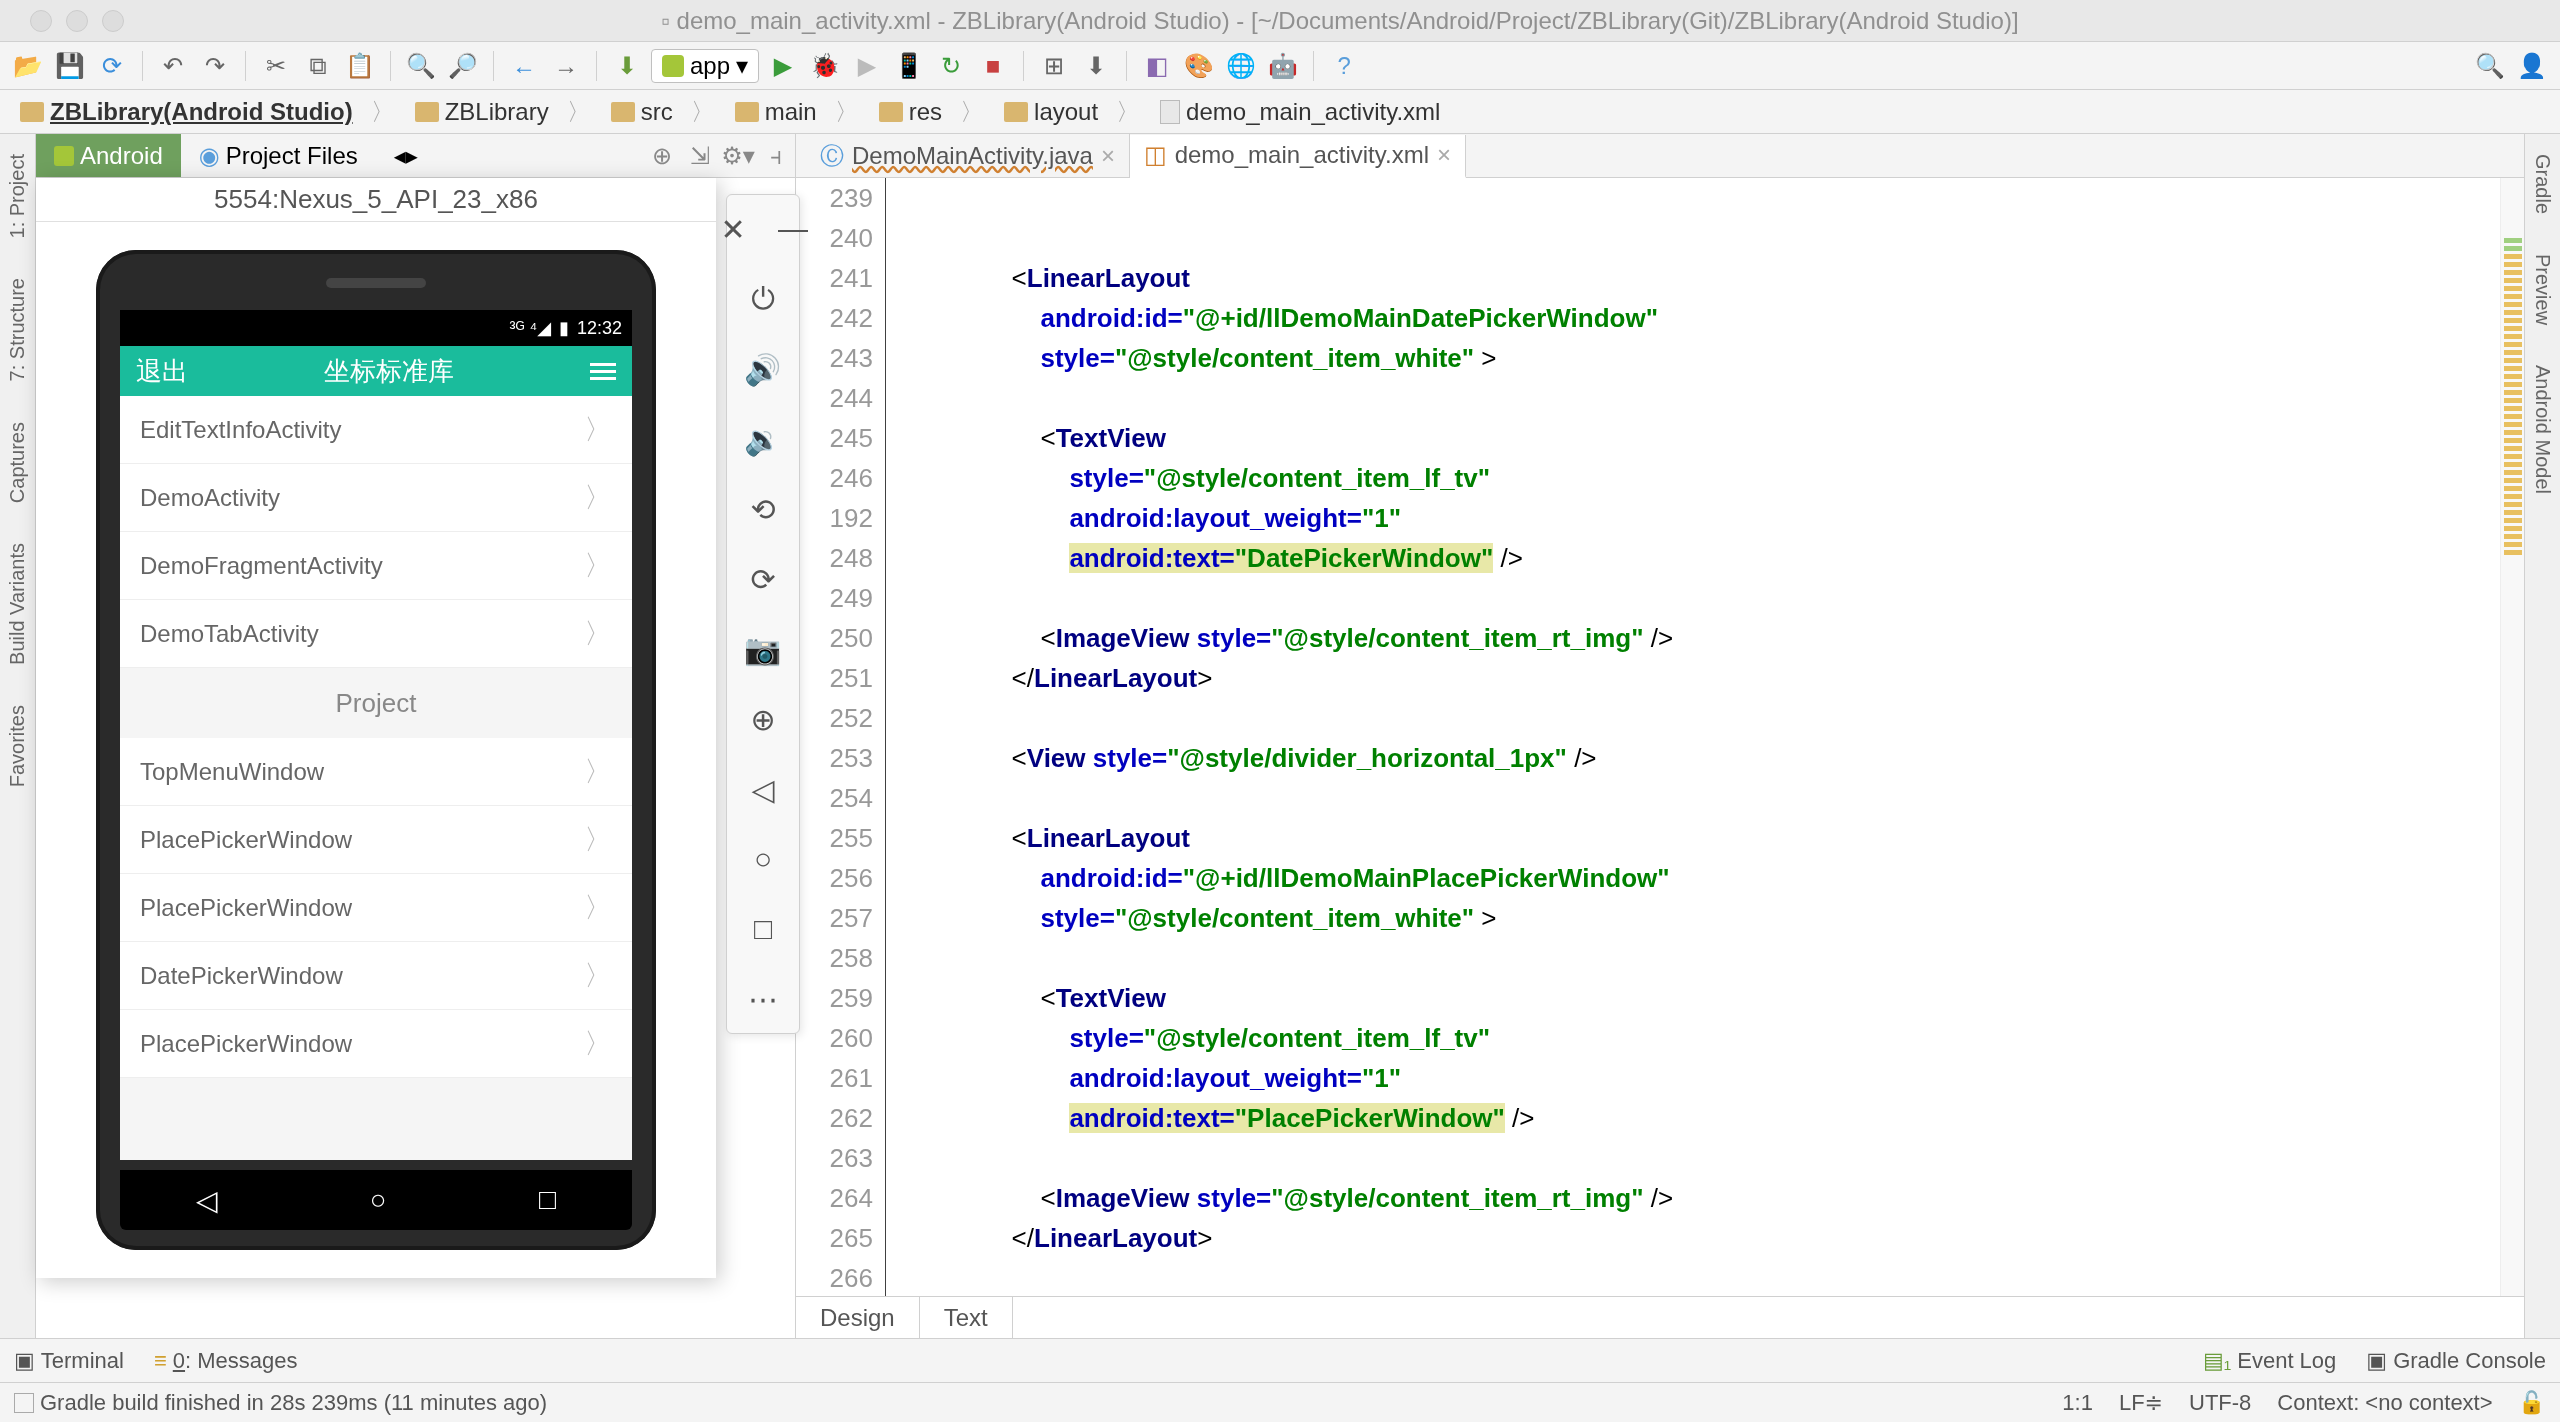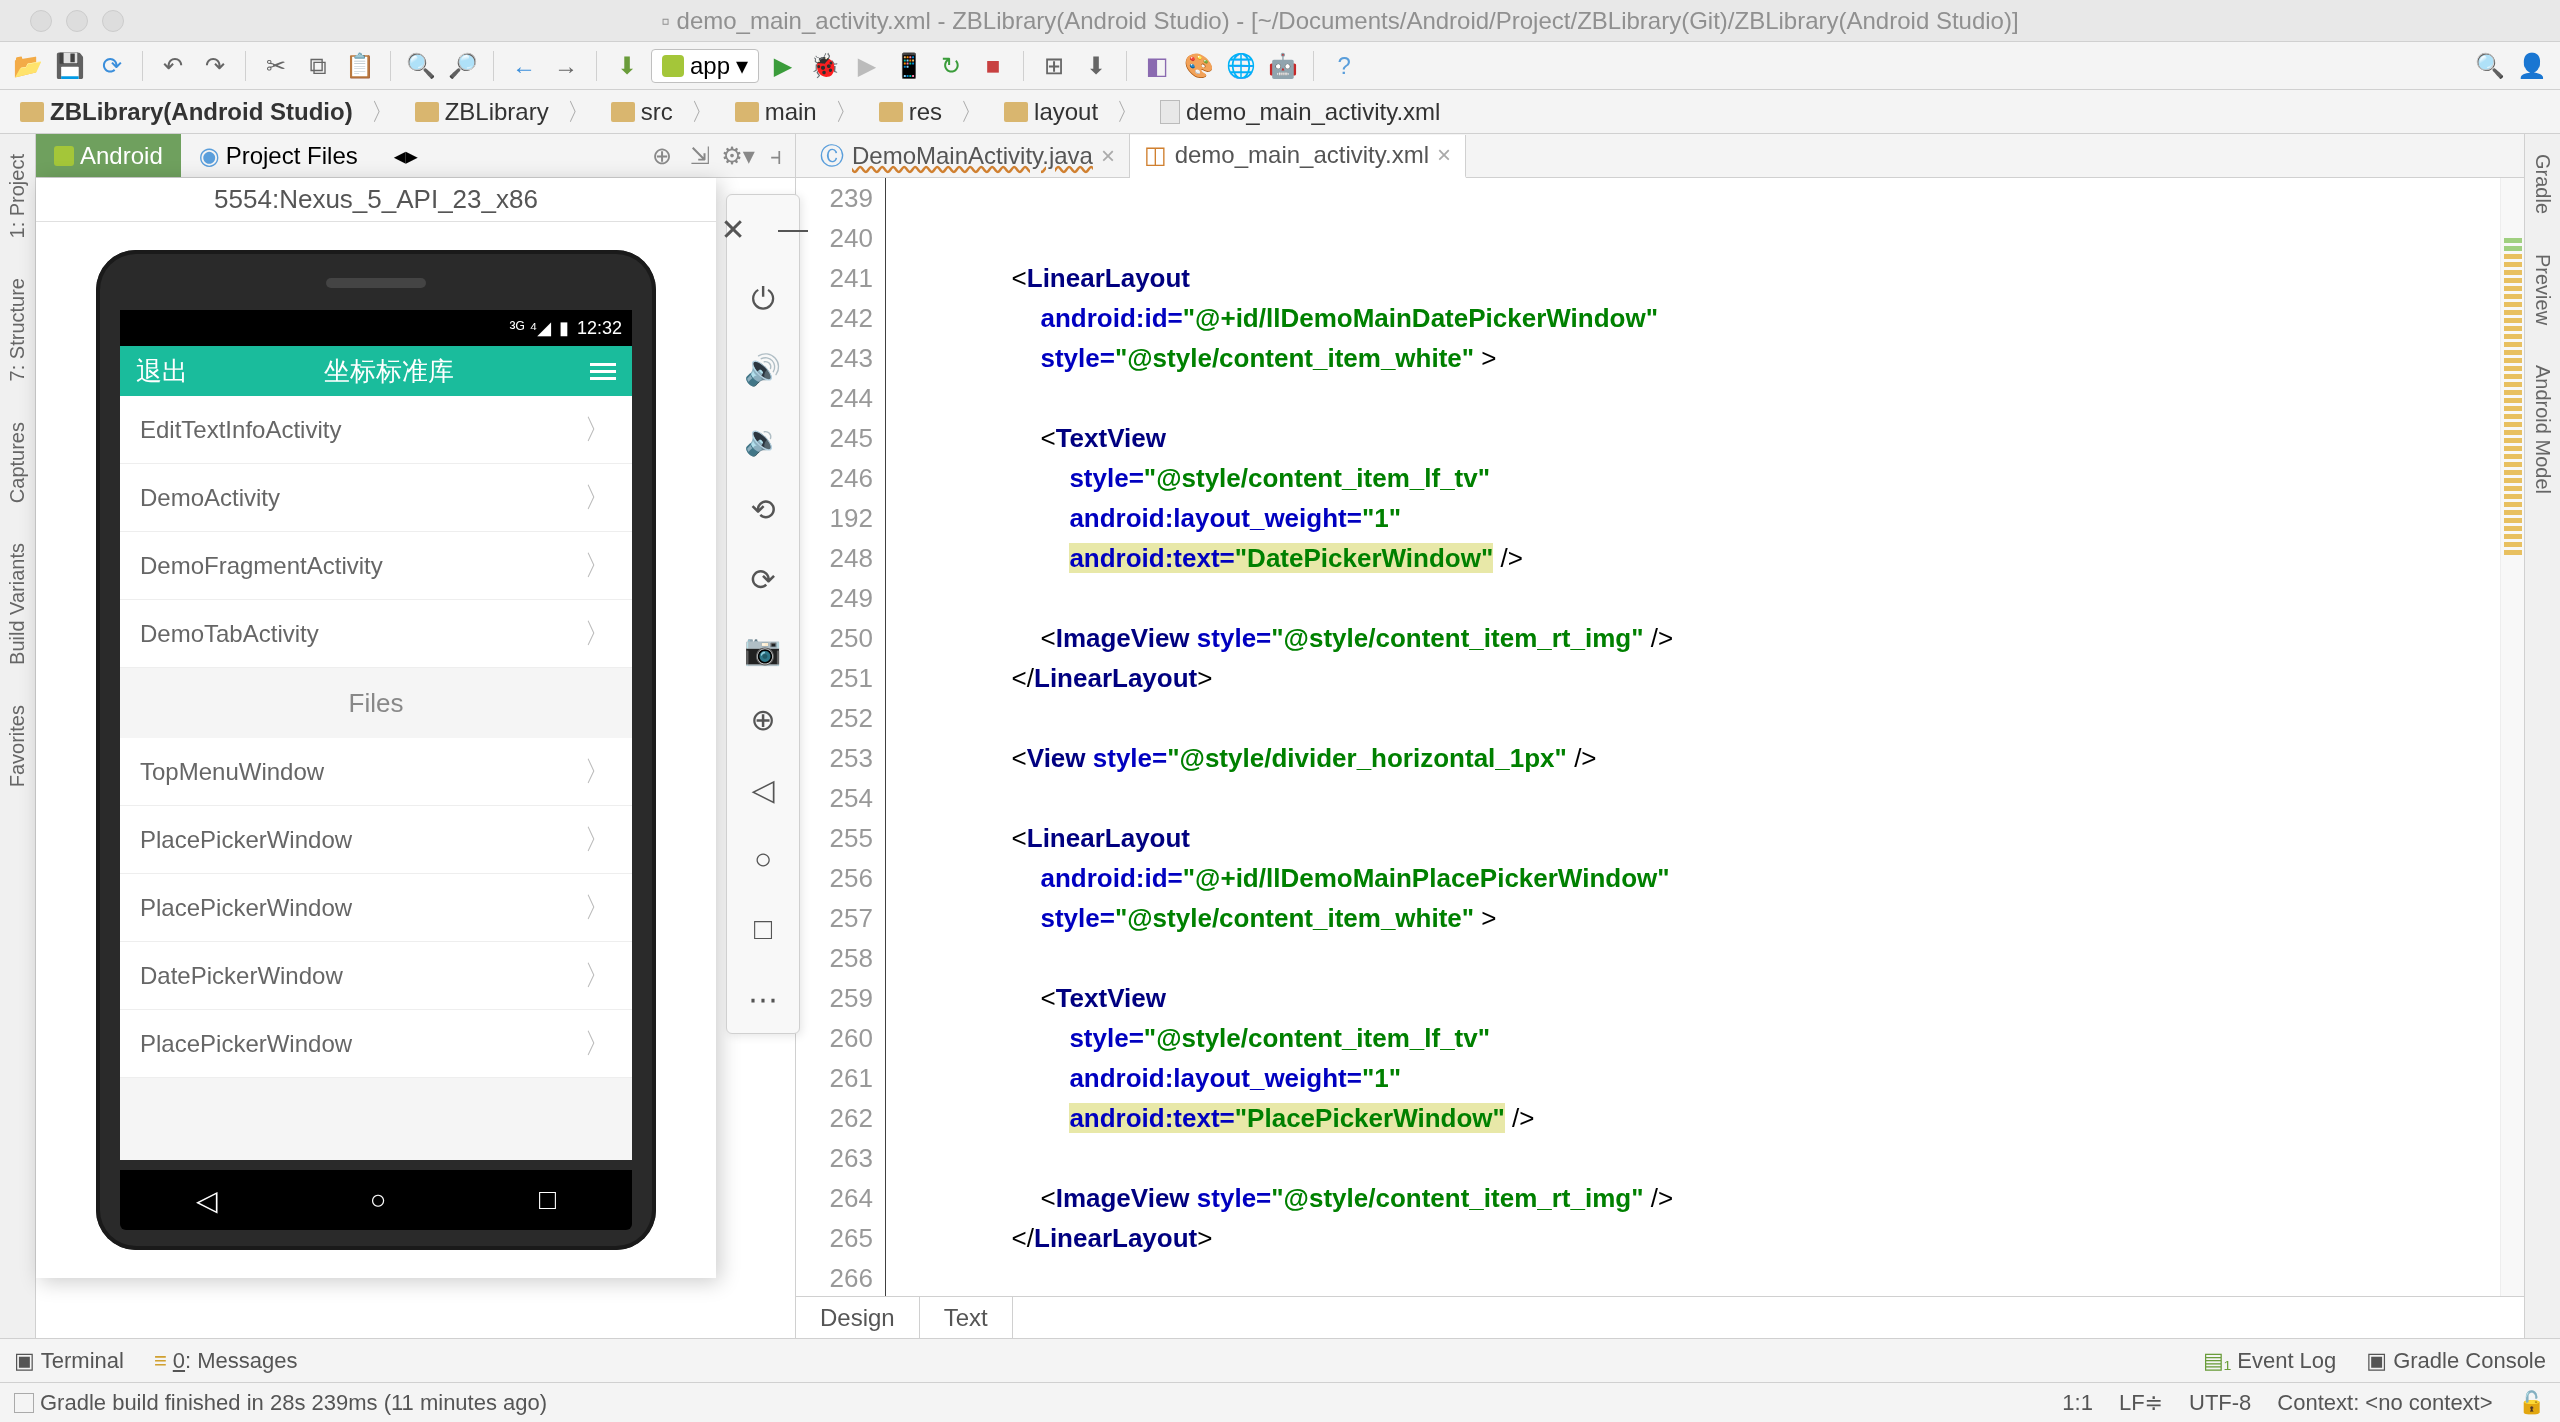--- a/index.html
+++ b/index.html
@@ -175,21 +175,21 @@
   <div class="sep"></div>
   <div class="tb-btn" style="color:#5a9edb">?</div>
   <div class="spacer"></div>
   <div class="tb-btn">🔍</div>
   <div class="tb-btn" style="color:#ccc">👤</div>
 </div>
 
 <div class="breadcrumb" id="breadcrumb">
     <div class="crumb">
       <div class="folder-icon"></div>
-      <span style="font-weight: bold;">ZBLibrary(Android Studio)</span>
+      <span style="font-weight: bold; text-decoration: underline;">ZBLibrary(Android Studio)</span>
     </div>
     <div class="crumb">
       <div class="folder-icon"></div>
       <span>ZBLibrary</span>
     </div>
     <div class="crumb">
       <div class="folder-icon"></div>
       <span>src</span>
     </div>
     <div class="crumb">
@@ -277,21 +277,21 @@
                   <span class="chev">〉</span>
                 </div>
                 <div class="list-item">
                   <span class="li-label">DemoFragmentActivity</span>
                   <span class="chev">〉</span>
                 </div>
                 <div class="list-item">
                   <span class="li-label">DemoTabActivity</span>
                   <span class="chev">〉</span>
                 </div>
-                <div class="section-header">Files</div>
+                <div class="section-header">Project</div>
                 <div class="list-item">
                   <span class="li-label">TopMenuWindow</span>
                   <span class="chev">〉</span>
                 </div>
                 <div class="list-item">
                   <span class="li-label">PlacePickerWindow</span>
                   <span class="chev">〉</span>
                 </div>
                 <div class="list-item">
                   <span class="li-label">PlacePickerWindow</span>

